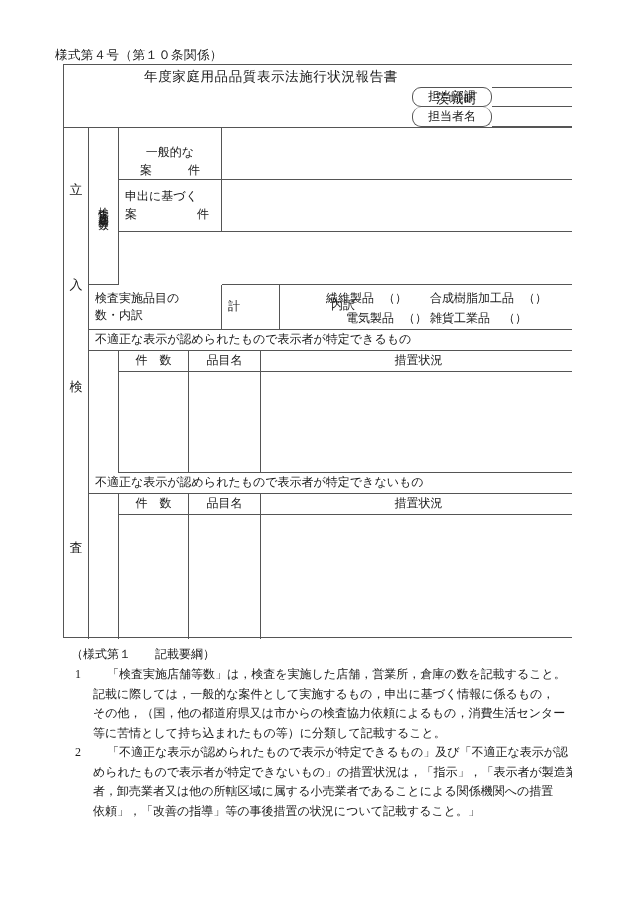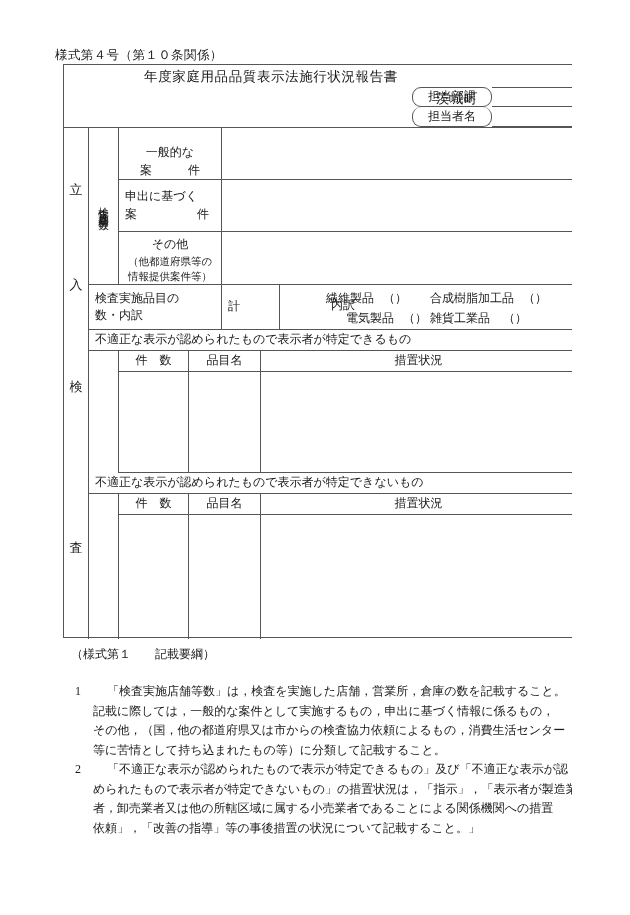--- a/index.html
+++ b/index.html
@@ -104,21 +104,21 @@
   .notes {
     position: absolute;
     left: 63px;
     top: 645px;
     width: 520px;
     font-size: 12px;
     line-height: 1.62;
   }
   .note-head {
     margin-left: 8px;
-    margin-bottom: 18px;
+    margin-bottom: 1px;
   }
   .note-row {
     display: flex;
     align-items: flex-start;
     margin-bottom: 0px;
   }
   .note-num {
     width: 30px;
     flex: 0 0 30px;
     text-align: center;
@@ -179,25 +179,20 @@
     </div>
 
     <div class="cell br bb two-line" style="left:55px; top:115px; width:103px; height:52px;">
       <div>申出に基づく</div>
       <div>案　　　　　件</div>
     </div>
     <div class="cell bb" style="left:158px; top:115px; width:354px; height:52px;">
       <span></span>
     </div>
 
-    <div class="cell br bb colctr" style="left:55px; top:167px; width:103px; height:53px;">
-      <div>その他</div>
-      <div class="lbl-sm">（他都道府県等の</div>
-      <div class="lbl-sm">情報提供案件等）</div>
-    </div>
     <div class="cell bb" style="left:158px; top:167px; width:354px; height:53px;">
       <span></span>
     </div>
 
     <div class="cell br bb two-line" style="left:25px; top:220px; width:133px; height:45px;">
       <div>検査実施品目の</div>
       <div>数・内訳</div>
     </div>
     <div class="cell br bb lft" style="left:158px; top:220px; width:58px; height:45px; padding-left:6px;">
       <span>計</span>

